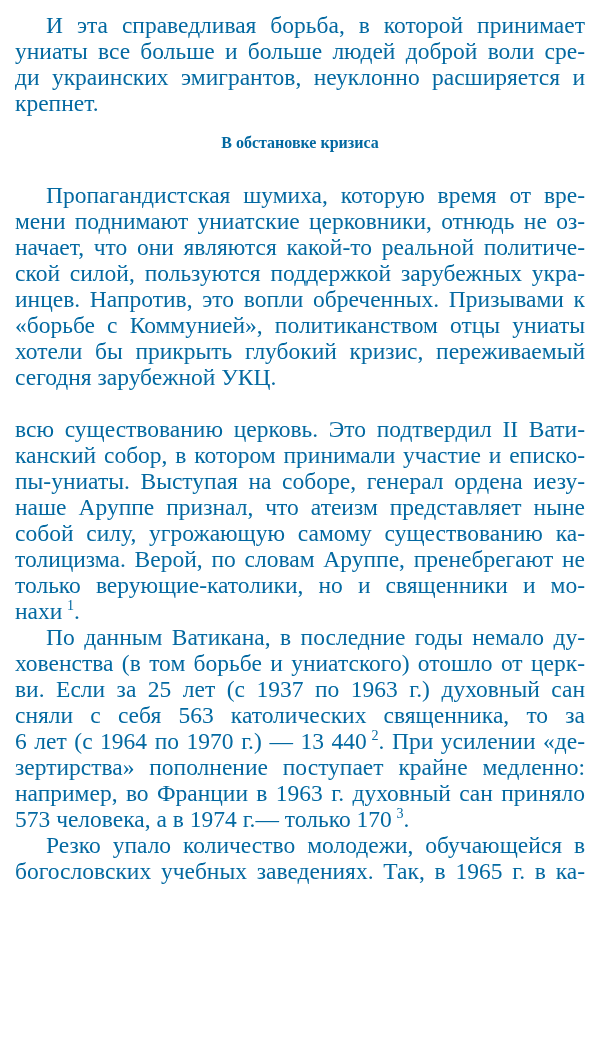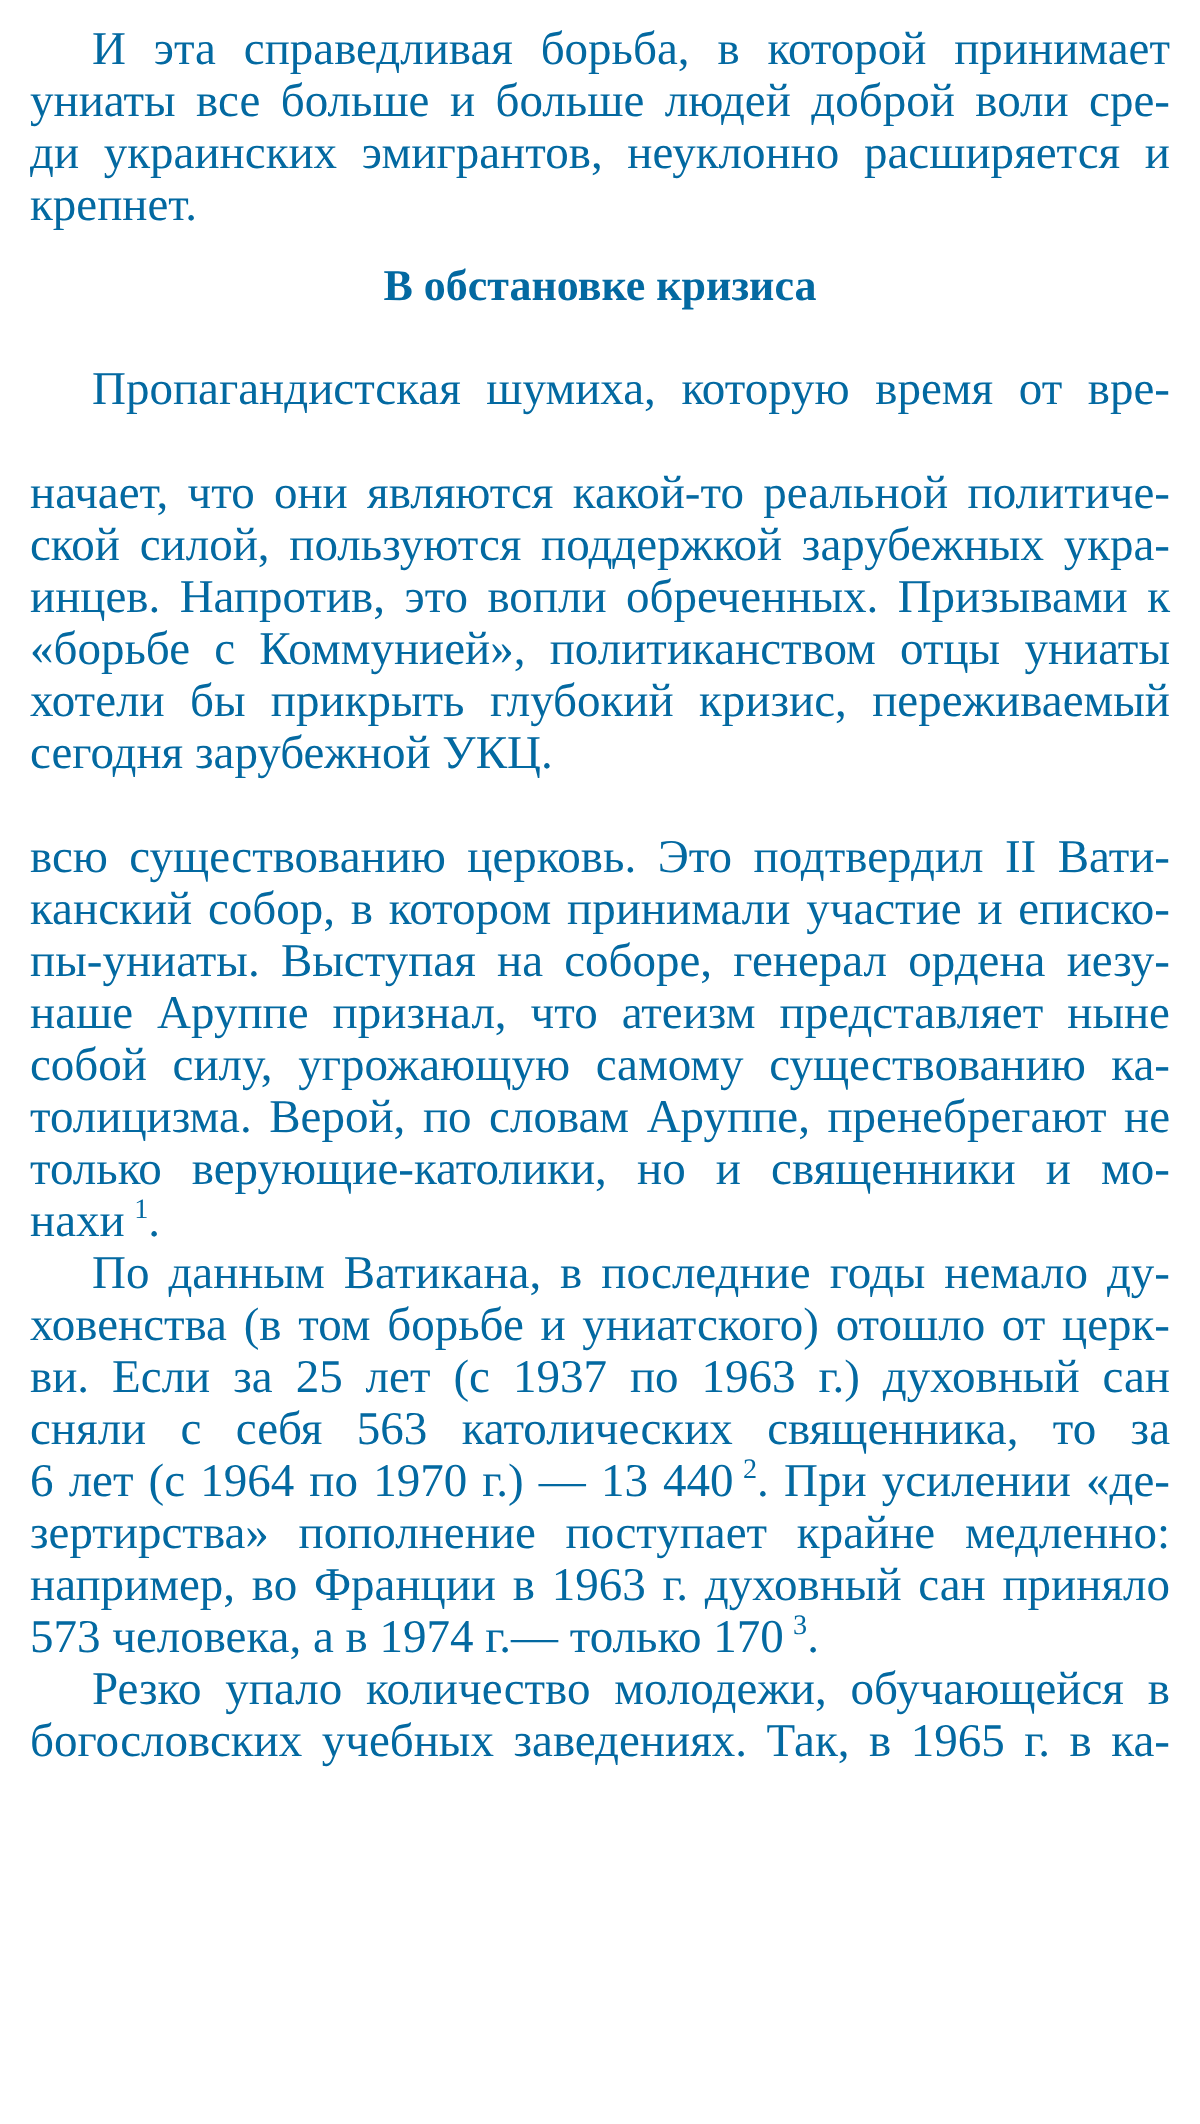--- a/index.html
+++ b/index.html
@@ -11,37 +11,38 @@
   }
   .line {
     position: absolute; left: 15px; width: 570px;
     font-size: 23.5px; line-height: 26px; white-space: nowrap;
     text-align: justify; text-align-last: justify;
   }
   .line.last { text-align-last: left; }
   .line.indent { left: 46px; width: 539px; }
   .heading {
     position: absolute; left: 0; width: 600px; top: 130px;
-    text-align: center; font-weight: bold; font-size: 22px; line-height: 26px;
+    text-align: center; font-weight: bold; font-size: 16px; line-height: 26px;
   }
   sup { font-size: 60%; line-height: 0; vertical-align: super; }
 </style>
 </head>
 <body>
 
 <div class="page">
 
   <div class="line indent" style="top:12px">И эта справедливая борьба, в которой принимает</div>
   <div class="line" style="top:38px">униаты все больше и больше людей доброй воли сре-</div>
   <div class="line" style="top:64px">ди украинских эмигрантов, неуклонно расширяется и</div>
   <div class="line last" style="top:90px">крепнет.</div>
 
   <div class="heading">В обстановке кризиса</div>
 
   <div class="line indent" style="top:182px">Пропагандистская шумиха, которую время от вре-</div>
+  <div class="line" style="top:208px">мени поднимают униатские церковники, отнюдь не оз-</div>
   <div class="line" style="top:234px">начает, что они являются какой-то реальной политиче-</div>
   <div class="line" style="top:260px">ской силой, пользуются поддержкой зарубежных укра-</div>
   <div class="line" style="top:286px">инцев. Напротив, это вопли обреченных. Призывами к</div>
   <div class="line" style="top:312px">«борьбе с Коммунией», политиканством отцы униаты</div>
   <div class="line" style="top:338px">хотели бы прикрыть глубокий кризис, переживаемый</div>
   <div class="line last" style="top:364px">сегодня зарубежной УКЦ.</div>
 
   <div class="line" style="top:416px">всю существованию церковь. Это подтвердил II Вати-</div>
   <div class="line" style="top:442px">канский собор, в котором принимали участие и еписко-</div>
   <div class="line" style="top:468px">пы-униаты. Выступая на соборе, генерал ордена иезу-</div>

